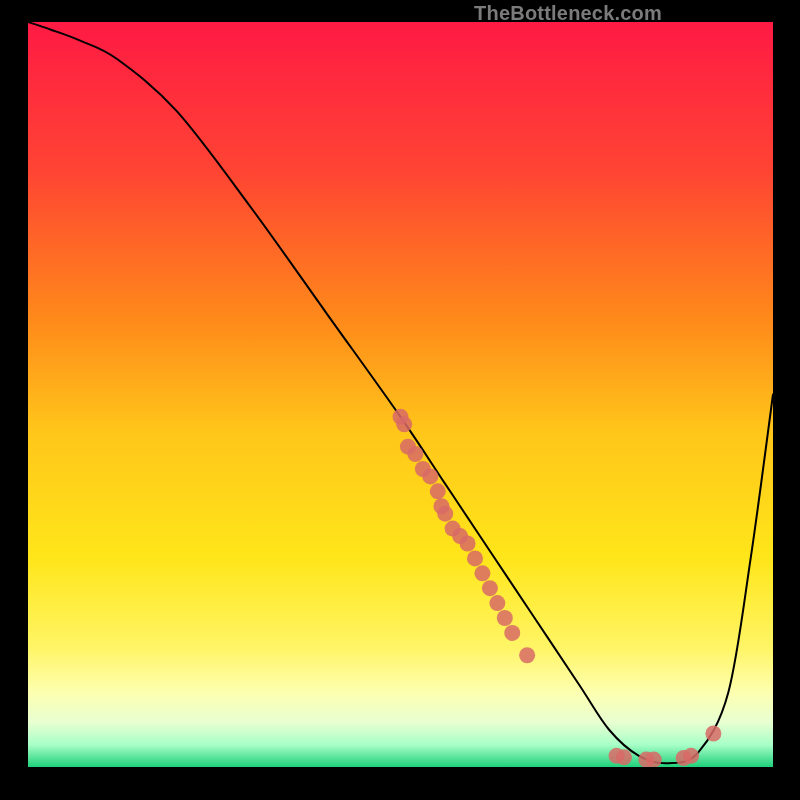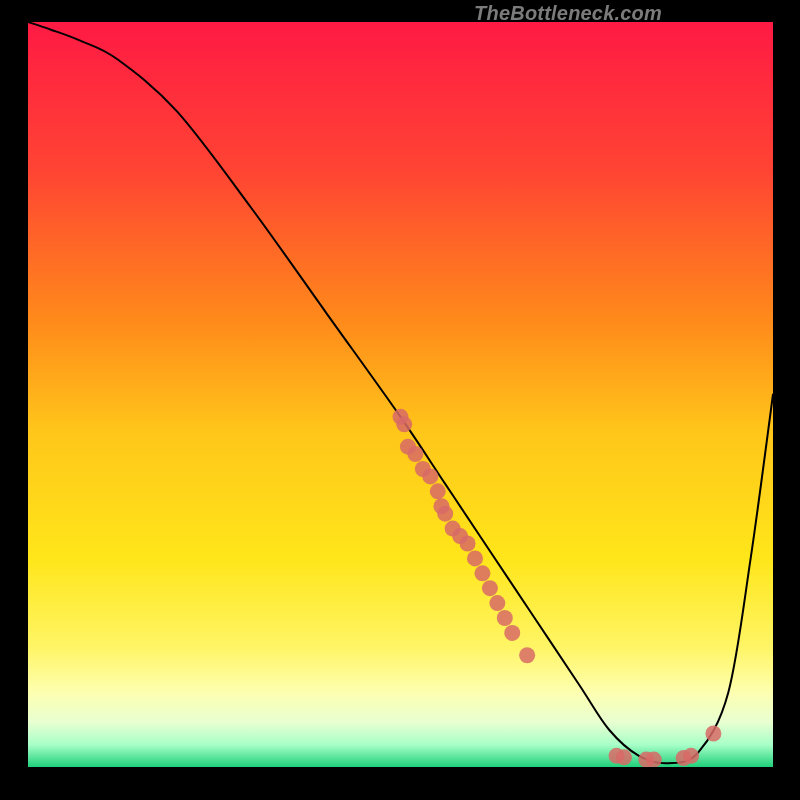--- a/index.html
+++ b/index.html
@@ -7,21 +7,20 @@
     padding: 0;
     width: 800px;
     height: 800px;
     background: #000000;
     overflow: hidden;
   }
   .stage {
     position: relative;
     width: 692px;
     height: 800px;
-    font-style: italic;
   }
   .plot-area {
     position: absolute;
     left: 28px;
     top: 22px;
     width: 745px;
     height: 751px;
   }
   .gradient-bg {
     position: absolute;

